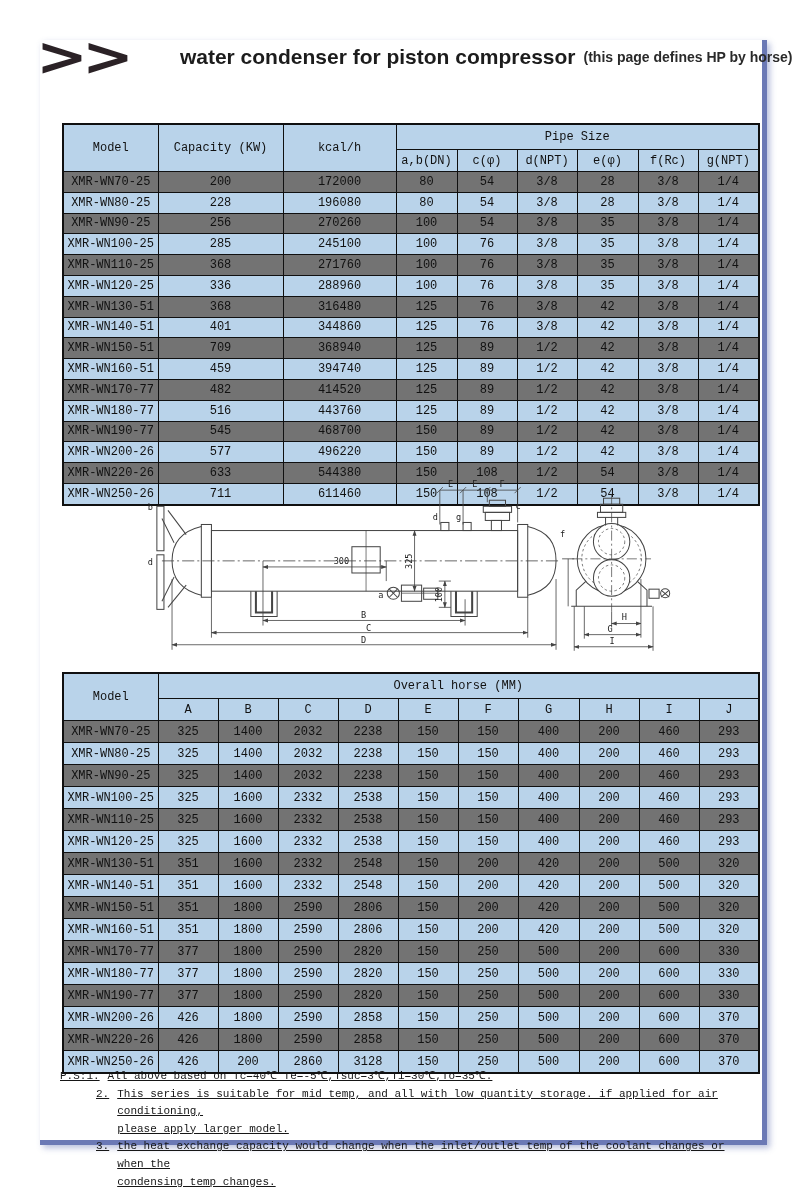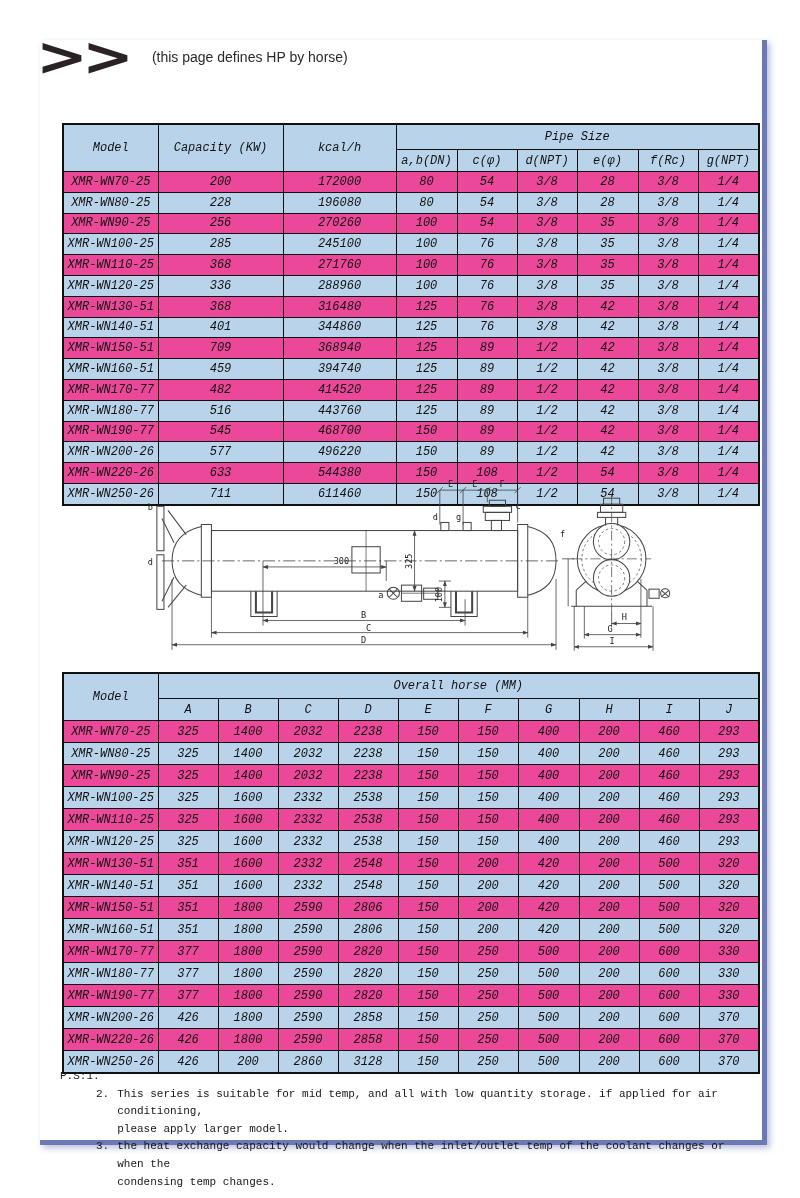--- a/index.html
+++ b/index.html
@@ -14,23 +14,23 @@
     box-shadow:3px 3px 6px rgba(100,115,180,.45);
     pointer-events:none;
   }
   
   .hdr{position:absolute;left:36px;top:26px;display:flex;align-items:center;}
   .logo{
     font-family:"DejaVu Sans", sans-serif;font-weight:800;font-size:62px;line-height:1;
     letter-spacing:-6px;color:#2b2226;transform:scaleY(.85);
   }
   .title{font-size:21px;font-weight:bold;color:#1c1c1c;margin-left:52px;}
-  .subtitle{font-size:14px;color:#2a2a2a;margin-left:24px;font-stretch:condensed;}
+  .subtitle{font-size:14px;color:#2a2a2a;margin-left:8px;font-stretch:condensed;font-weight:bold;}
   
-  table{border-collapse:collapse;table-layout:fixed;background:#ec4899;font-style:italic;}
+  table{border-collapse:collapse;table-layout:fixed;background:#737373;}
   .tbl{position:absolute;left:62px;width:696px;border:2px solid #101010;}
   th,td{
     border:1px solid #101010;text-align:center;vertical-align:middle;padding:0;
     font-family:"Liberation Mono", monospace;font-size:12px;font-weight:normal;
     white-space:nowrap;overflow:hidden;
   }
   thead th{background:#b9d3ea;}
   .t1 thead tr:nth-child(1) th{height:24px;}
   .t1 thead tr:nth-child(2) th{height:21px;}
   .t1 tbody td{height:19.8px;}
@@ -38,33 +38,34 @@
   .t2 thead tr:nth-child(2) th{height:21px;}
   .t2 tbody td{height:21px;}
   tbody tr.alt td{background:#b9d3ea;}
   .t1{top:123px;}
   .t2{top:672px;}
   
   .diagram{position:absolute;left:142px;top:478px;width:630px;height:192px;}
   .diagram svg text{font-family:"DejaVu Sans Mono", monospace;font-size:8.5px;fill:#222;}
   
   .notes{position:absolute;left:60px;top:1068px;width:690px;
-         font-family:"Liberation Mono", monospace;font-size:11px;line-height:1.6;color:#161616;}
+         font-family:"Liberation Mono", monospace;font-size:11px;line-height:1.6;color:#161616;text-decoration:underline;}
   .note{display:flex;}
   .note .num{flex:0 0 auto;white-space:pre;}
   .note.n2 .num,.note.n3 .num{margin-left:36px;}
   .note .body{margin-left:8px;}
 </style>
 </head>
 <body>
 
 <div class="frame"></div>
 
 <div class="hdr">
   <span class="logo">&gt;&gt;</span>
+  <span class="title">water condenser for piston compressor</span>
   <span class="subtitle">(this page defines HP by horse)</span>
 </div>
 
 <table class="tbl t1">
   <colgroup>
     <col style="width:95px">
       <col style="width:125px">
       <col style="width:113px">
     <col style="width:61px">
       <col style="width:60px">
@@ -662,20 +663,21 @@
         <td>200</td>
         <td>600</td>
         <td>370</td>
       </tr>
     </tbody>
 </table>
 
 <div class="notes">
   <div class="note n1">
     <span class="num">P.S:1.</span>
+    <span class="body">All above based on Tc=40℃ Te=-5℃,Tsuc=3℃,Ti=30℃,To=35℃.</span>
   </div>
   <div class="note n2">
     <span class="num">2.</span>
     <span class="body">
       <span>This series is suitable for mid temp, and all with low quantity storage. if applied for air conditioning,</span><br>
       <span>please apply larger model.</span>
     </span>
   </div>
   <div class="note n3">
     <span class="num">3.</span>

